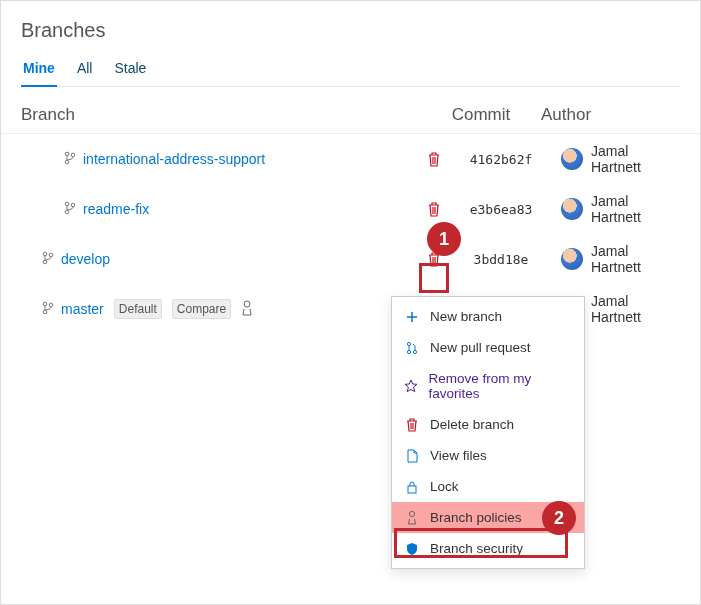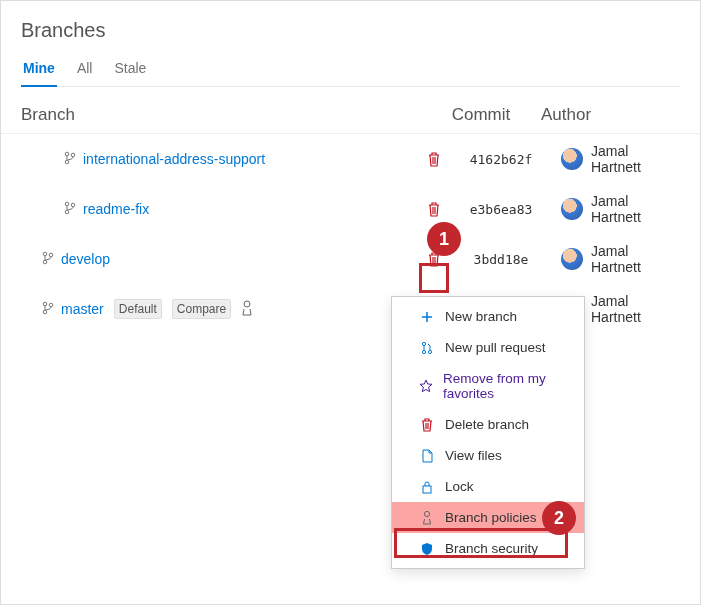--- a/index.html
+++ b/index.html
@@ -26,21 +26,21 @@
   }
   .tabs {
     display: flex;
     gap: 18px;
     border-bottom: 1px solid #e8e8e8;
     padding-bottom: 0;
   }
   .tab {
     padding: 4px 2px 10px 2px;
     font-size: 14px;
-    color: #737373;
+    color: #0c4a6e;
     cursor: pointer;
     position: relative;
   }
   .tab.active {
     color: #0078d4;
     font-weight: 700;
   }
   .tab.active::after {
     content: "";
     position: absolute;
@@ -143,21 +143,21 @@
     width: 194px;
     background: #fff;
     border: 1px solid #ccc;
     box-shadow: 0 4px 12px rgba(0,0,0,0.12);
     padding: 4px 0;
   }
   .ctx-item {
     display: flex;
     align-items: center;
     gap: 10px;
-    padding: 8px 27px;
+    padding: 8px 12px;
     font-size: 13.5px;
     color: #333;
     cursor: pointer;
   }
   .ctx-item.disabled { color: #4c1d95; cursor: default; }
   .ctx-item.highlight { background: #fca5a5; }
   .ctx-item .mi-icon { width: 16px; display: inline-flex; justify-content: center; }
   .ctx-new .mi-icon { color: #0078d4; }
   .ctx-pr .mi-icon { color: #0078d4; }
   .ctx-del .mi-icon { color: #c50f1f; }

